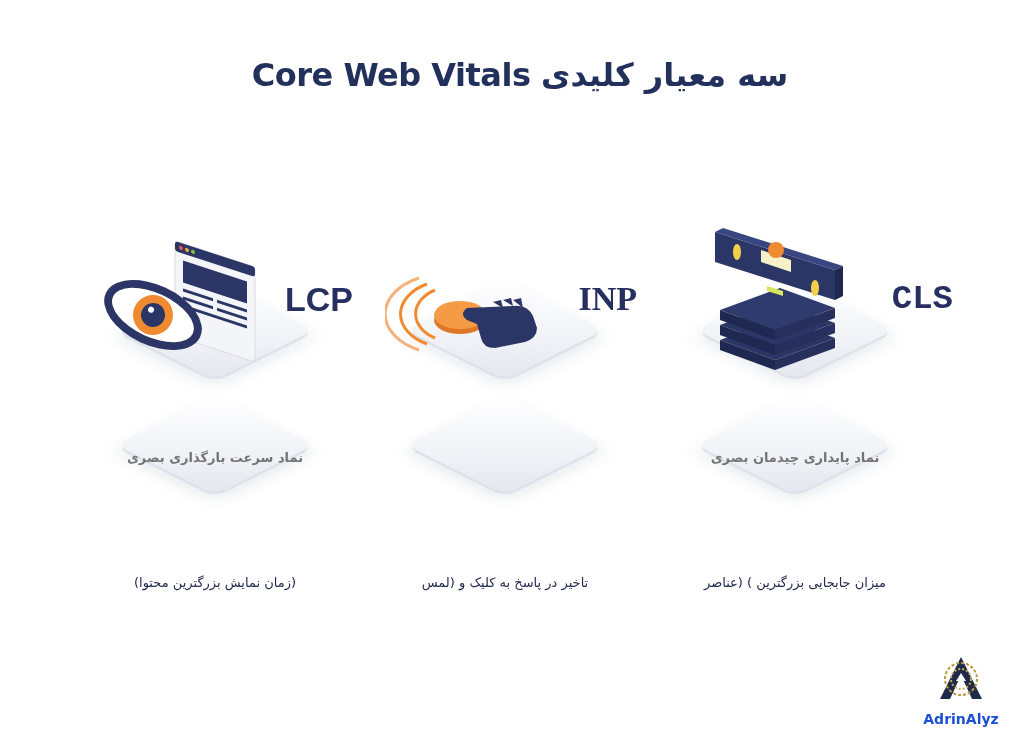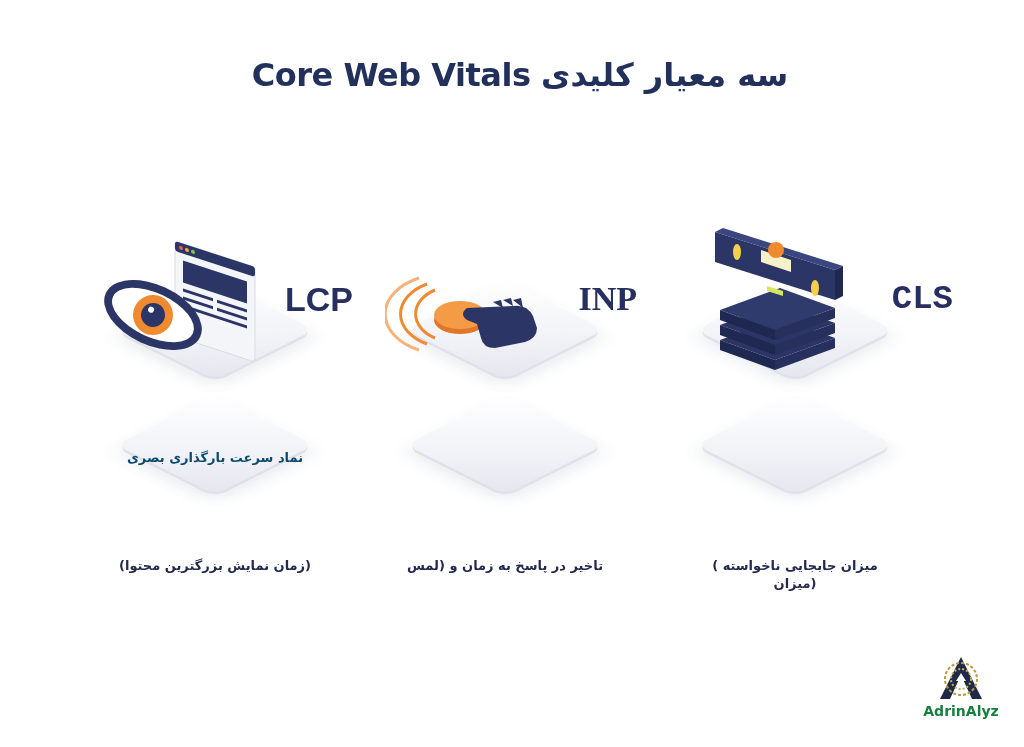--- a/index.html
+++ b/index.html
@@ -77,31 +77,31 @@
 
     .symbol-text {
       position: absolute;
       top: 230px;
       left: 10px;
       width: 220px;
       text-align: center;
       direction: rtl;
       font-size: 13px;
       font-weight: 700;
-      color: #0c4a6e;
+      color: #737373;
     }
     .desc-text {
       position: absolute;
-      top: 337px;
+      top: 354px;
       left: 0;
       width: 240px;
       text-align: center;
       direction: rtl;
       font-size: 13px;
-      font-weight: 700;
+      font-weight: 400;
       color: #23294f;
       line-height: 18px;
     }
     .card.inp .desc-text { width: 200px; left: 20px; }
     .card.cls .desc-text { width: 200px; left: 20px; }
 
     .logo {
       position: absolute;
       right: 18px;
       bottom: 22px;
@@ -110,22 +110,22 @@
       text-align: center;
     }
     .logo-mark {
       display: block;
       margin: 0 auto;
     }
     .logo-text {
       display: block;
       font-size: 14px;
       font-weight: 700;
-      color: #15803d;
-      margin-top: 2px;
+      color: #1d4ed8;
+      margin-top: 10px;
       font-family: "DejaVu Sans", sans-serif;
     }
   </style>
 </head>
 <body>
 
 <div class="page">
 
   <div class="title">Core Web Vitals سه معیار کلیدی</div>
 
@@ -176,21 +176,21 @@
         <ellipse cx="75" cy="100" rx="26" ry="14" fill="#e07628"></ellipse>
         <ellipse cx="75" cy="95" rx="26" ry="14" fill="#f59a45"></ellipse>
 
         <path d="M 82 88 L 128 86 Q 142 84 148 96 L 152 108 Q 152 118 140 122 L 110 128 Q 98 128 96 118 L 92 104 L 82 100 Q 74 94 82 88 Z" fill="#2b3566"></path>
         <path d="M 108 82 L 116 80 L 118 88" fill="#2b3566"></path>
         <path d="M 118 80 L 126 78 L 128 86" fill="#2b3566"></path>
         <path d="M 128 80 L 136 78 L 138 88" fill="#2b3566"></path>
       </svg>
     </div>
     <div class="acronym">INP</div>
-    <div class="desc-text">تاخیر در پاسخ به زمان و (لمس</div>
+    <div class="desc-text">تاخیر در پاسخ به کلیک و (لمس</div>
   </div>
 
   <div class="card cls">
     <div class="platform top"></div>
     <div class="platform mid"></div>
     <div class="icon-wrap">
       <svg width="180" height="160" viewBox="0 0 180 160">
 
         <g>
           <polygon points="45,120 100,140 160,118 105,98" fill="#2b3566"></polygon>
@@ -210,21 +210,22 @@
           <polygon points="160,50 168,46 168,76 160,80" fill="#1f2850"></polygon>
           <ellipse cx="62" cy="32" rx="4" ry="8" fill="#f3d04a"></ellipse>
           <ellipse cx="140" cy="68" rx="4" ry="8" fill="#f3d04a"></ellipse>
           <polygon points="86,30 116,40 116,52 86,42" fill="#f6f1c9"></polygon>
           <rect x="92" y="36" width="16" height="5" fill="#d7e65a" transform="skewY(18)"></rect>
           <circle cx="101" cy="30" r="8" fill="#f08a30"></circle>
         </g>
       </svg>
     </div>
     <div class="acronym">CLS</div>
-    <div class="desc-text">میزان جابجایی ناخواسته ) (میزان</div>
+    <div class="symbol-text">نماد پایداری چیدمان بصری</div>
+    <div class="desc-text">میزان جابجایی بزرگترین ) (عناصر</div>
   </div>
 
   <div class="logo">
     <svg class="logo-mark" width="50" height="46" viewBox="0 0 50 46">
       <polygon points="25,2 46,44 36,44 25,20 14,44 4,44" fill="#1f2a4a"></polygon>
       <circle cx="25" cy="24" r="16" fill="none" stroke="#b89a3e" stroke-width="2" stroke-dasharray="3 2"></circle>
       <circle cx="25" cy="24" r="10" fill="none" stroke="#c9ae55" stroke-width="2" stroke-dasharray="2 2"></circle>
       <path d="M 25 18 L 30 26 L 20 26 Z" fill="#ffffff"></path>
     </svg>
     <span class="logo-text">AdrinAlyz</span>

